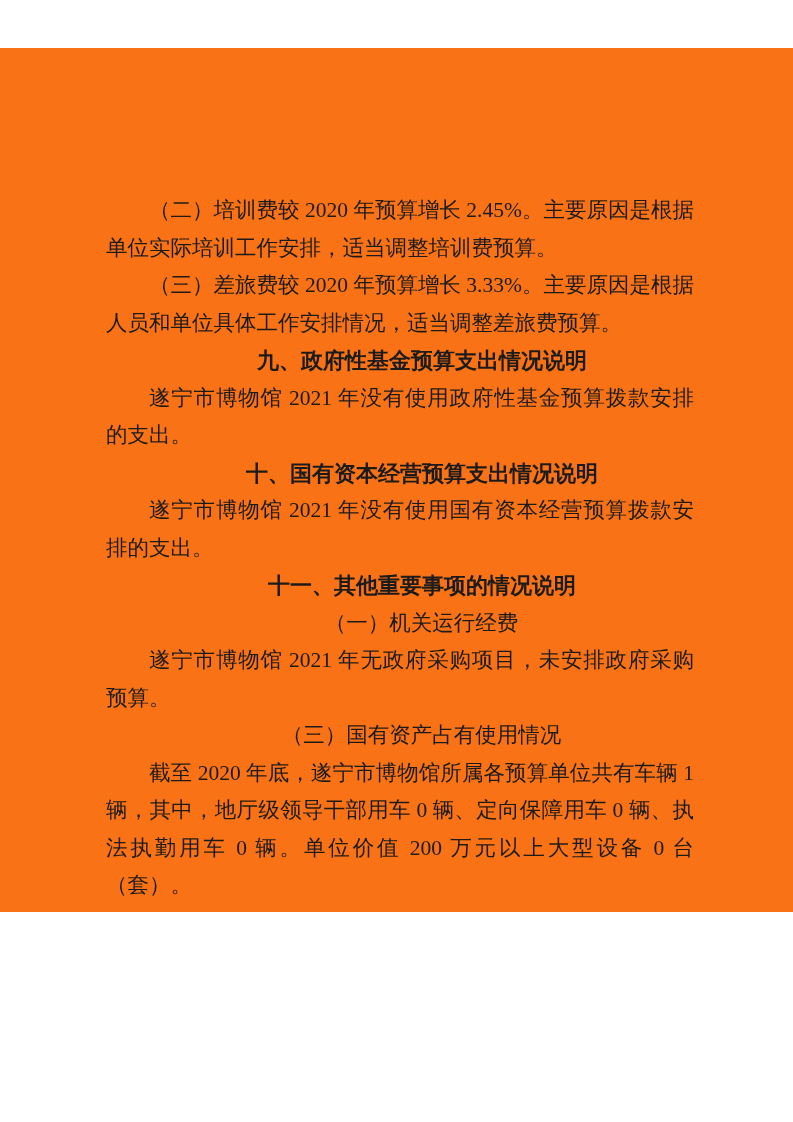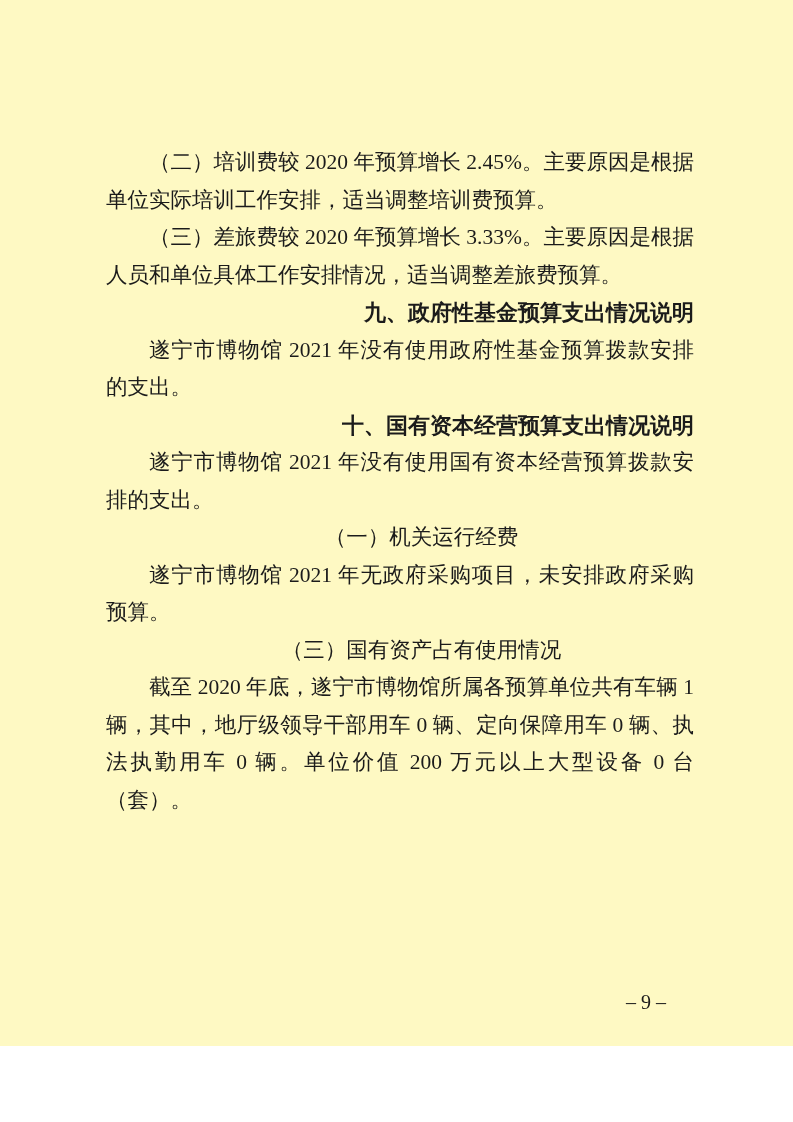--- a/index.html
+++ b/index.html
@@ -3,25 +3,26 @@
 <meta charset="utf-8">
 <style>
   html, body {
     margin: 0;
     padding: 0;
     background: #ffffff;
   }
   .page {
     position: relative;
     width: 793px;
-    height: 1046px;
-    background: #fef9c3;
+    height: 864px;
+    background: #f97316;
     overflow: hidden;
     font-family: "Liberation Serif", "DejaVu Serif", serif;
     color: #1b1b1b;
+    margin-top: 48px;
   }
   .content {
     position: absolute;
     left: 106px;
     top: 144px;
     width: 588px;
     font-size: 21.5px;
     line-height: 37.5px;
     text-align: justify;
   }
@@ -32,21 +33,21 @@
   .para-body {
     font-family: "Liberation Serif", "DejaVu Serif", serif;
   }
   .para-kaiti {
     font-family: "Liberation Serif", "DejaVu Serif", serif;
   }
   .para-heading {
     font-family: "Liberation Sans", "DejaVu Sans", sans-serif;
     font-weight: bold;
     font-size: 22px;
-    text-align: right;
+    text-align: center;
   }
   .para-subheading {
     font-family: "Liberation Serif", "DejaVu Serif", serif;
     text-align: center;
   }
   .page-number {
     position: absolute;
     top: 988px;
     left: 598px;
     width: 96px;
@@ -62,19 +63,20 @@
 <body>
 
 <div class="page">
   <div class="content">
     <p class="para-kaiti">（二）培训费较 2020 年预算增长 2.45%。主要原因是根据单位实际培训工作安排，适当调整培训费预算。</p>
     <p class="para-kaiti">（三）差旅费较 2020 年预算增长 3.33%。主要原因是根据人员和单位具体工作安排情况，适当调整差旅费预算。</p>
     <p class="para-heading">九、政府性基金预算支出情况说明</p>
     <p class="para-body">遂宁市博物馆 2021 年没有使用政府性基金预算拨款安排的支出。</p>
     <p class="para-heading">十、国有资本经营预算支出情况说明</p>
     <p class="para-body">遂宁市博物馆 2021 年没有使用国有资本经营预算拨款安排的支出。</p>
+    <p class="para-heading">十一、其他重要事项的情况说明</p>
     <p class="para-subheading">（一）机关运行经费</p>
     <p class="para-body">遂宁市博物馆 2021 年无政府采购项目，未安排政府采购预算。</p>
     <p class="para-subheading">（三）国有资产占有使用情况</p>
     <p class="para-body">截至 2020 年底，遂宁市博物馆所属各预算单位共有车辆 1 辆，其中，地厅级领导干部用车 0 辆、定向保障用车 0 辆、执法执勤用车 0 辆。单位价值 200 万元以上大型设备 0 台（套）。</p>
   </div>
   <div class="page-number">– 9 –</div>
 </div>
 
 </body></html>

